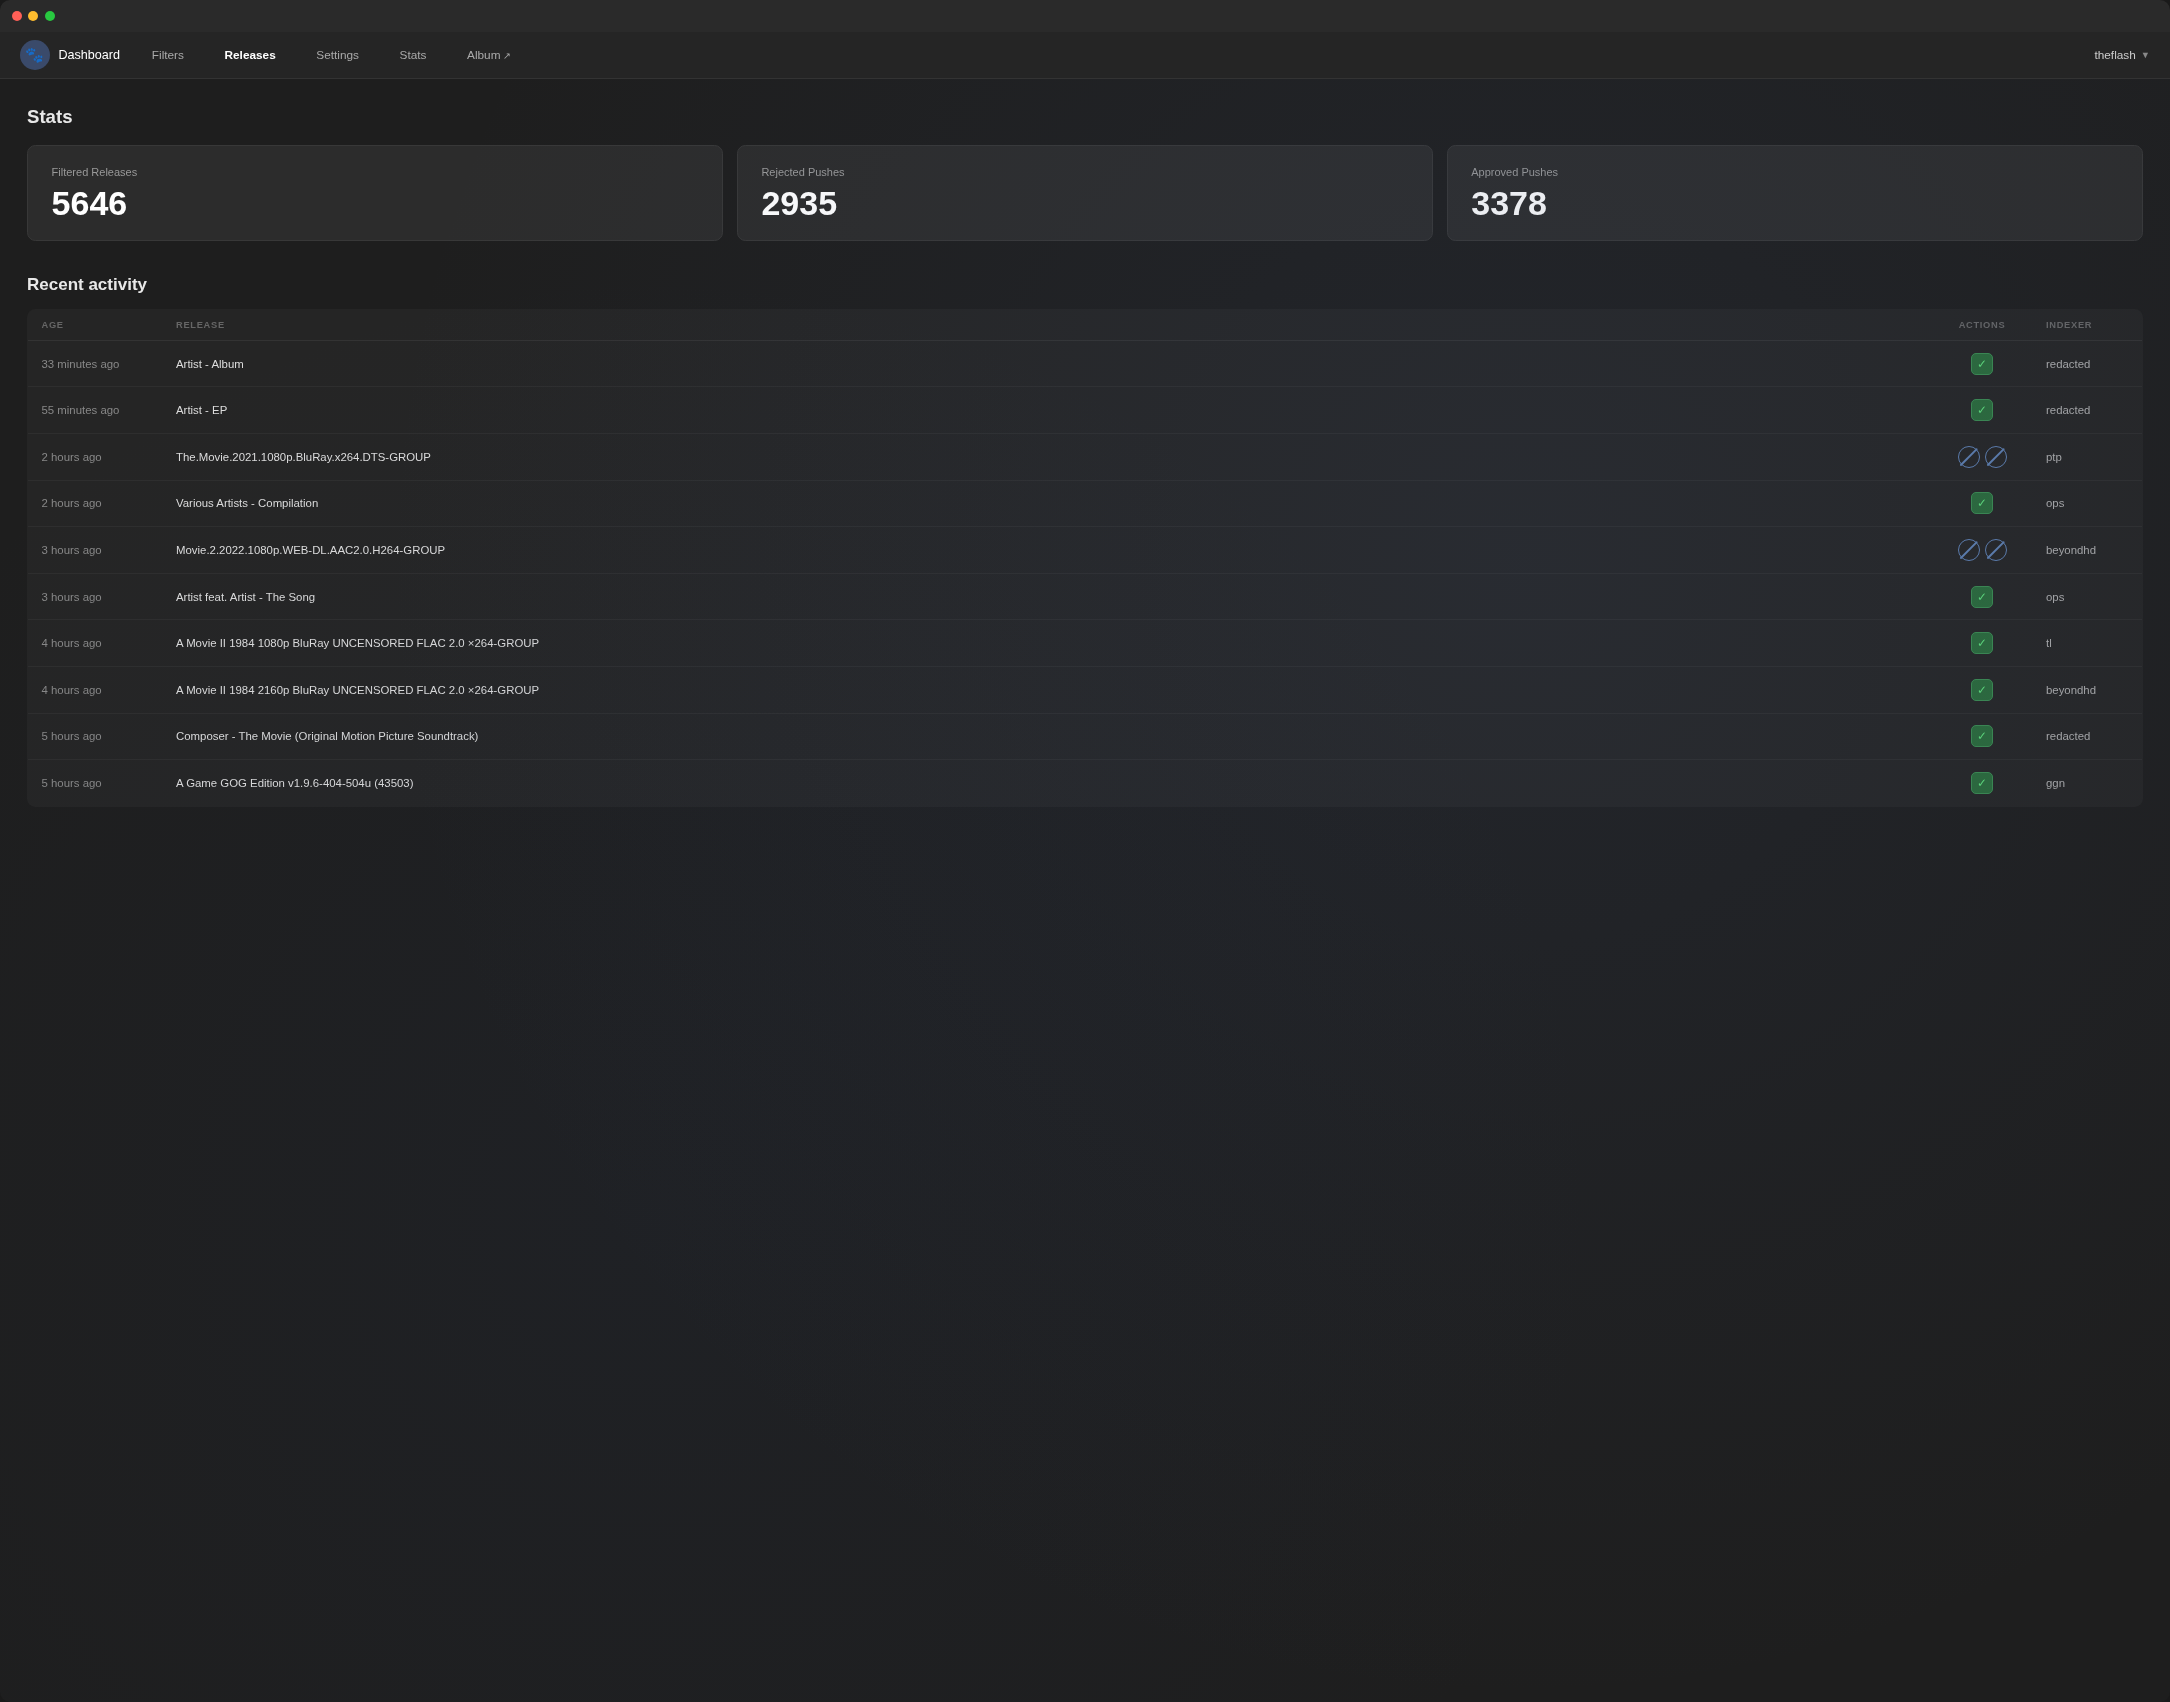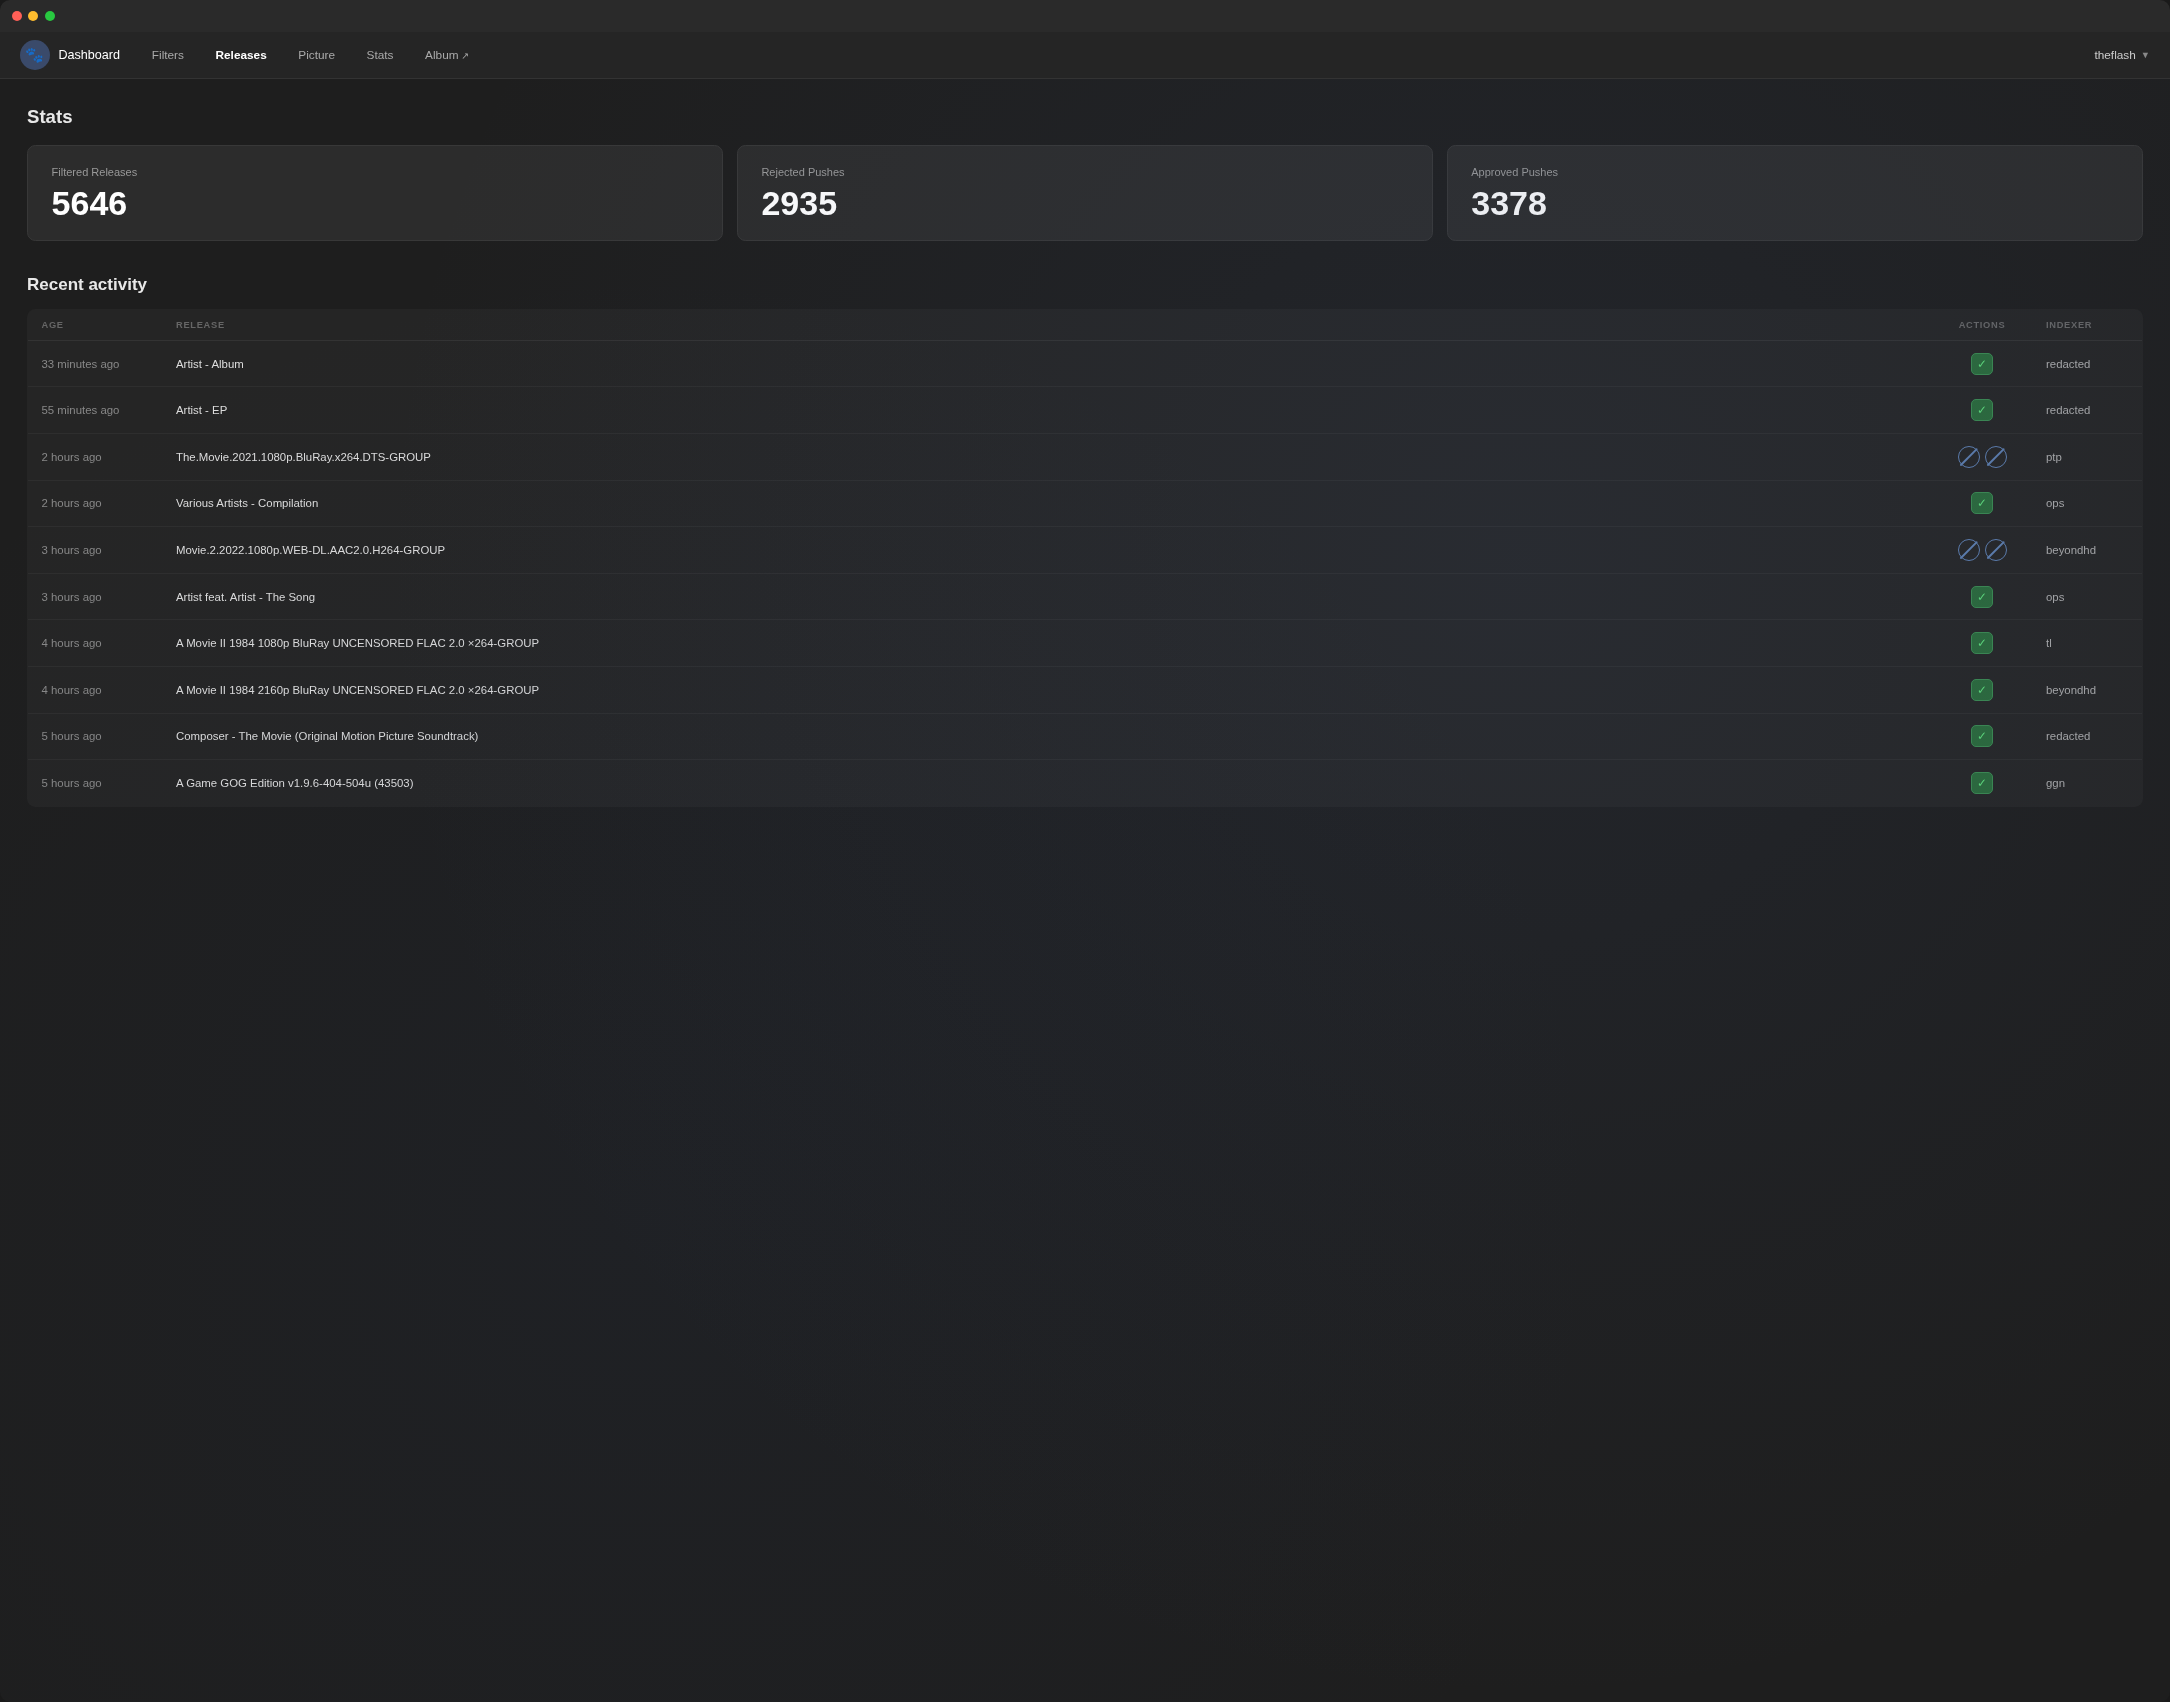--- a/index.html
+++ b/index.html
@@ -53,21 +53,21 @@
       margin-right: 8.4px;
     }
     .nav-brand {
       font-weight: 400;
       font-size: 12.6px;
       color: #fff;
     }
     .nav-links {
       display: flex;
       align-items: center;
-      gap: 8px;
+      gap: 17px;
       flex: 1;
     }
     .nav-link {
       padding: 5px 11.8px;
       color: #aaa;
       font-size: 11.8px;
       cursor: pointer;
       border-radius: 5px;
       text-decoration: none;
     }
@@ -228,21 +228,21 @@
 </div>
 
 <nav class="navbar">
   <div class="nav-logo">
     <div class="nav-logo-icon">🐾</div>
     <span class="nav-brand">Dashboard</span>
   </div>
   <div class="nav-links">
     <a class="nav-link">Filters</a>
     <a class="nav-link active">Releases</a>
-    <a class="nav-link">Picture</a>
+    <a class="nav-link">Settings</a>
     <a class="nav-link">Stats</a>
     <a class="nav-link nav-link-external">Album</a>
   </div>
   <div class="nav-user">
     <span>theflash</span>
     <span class="nav-user-chevron">▼</span>
   </div>
 </nav>
 
 <div class="main">

